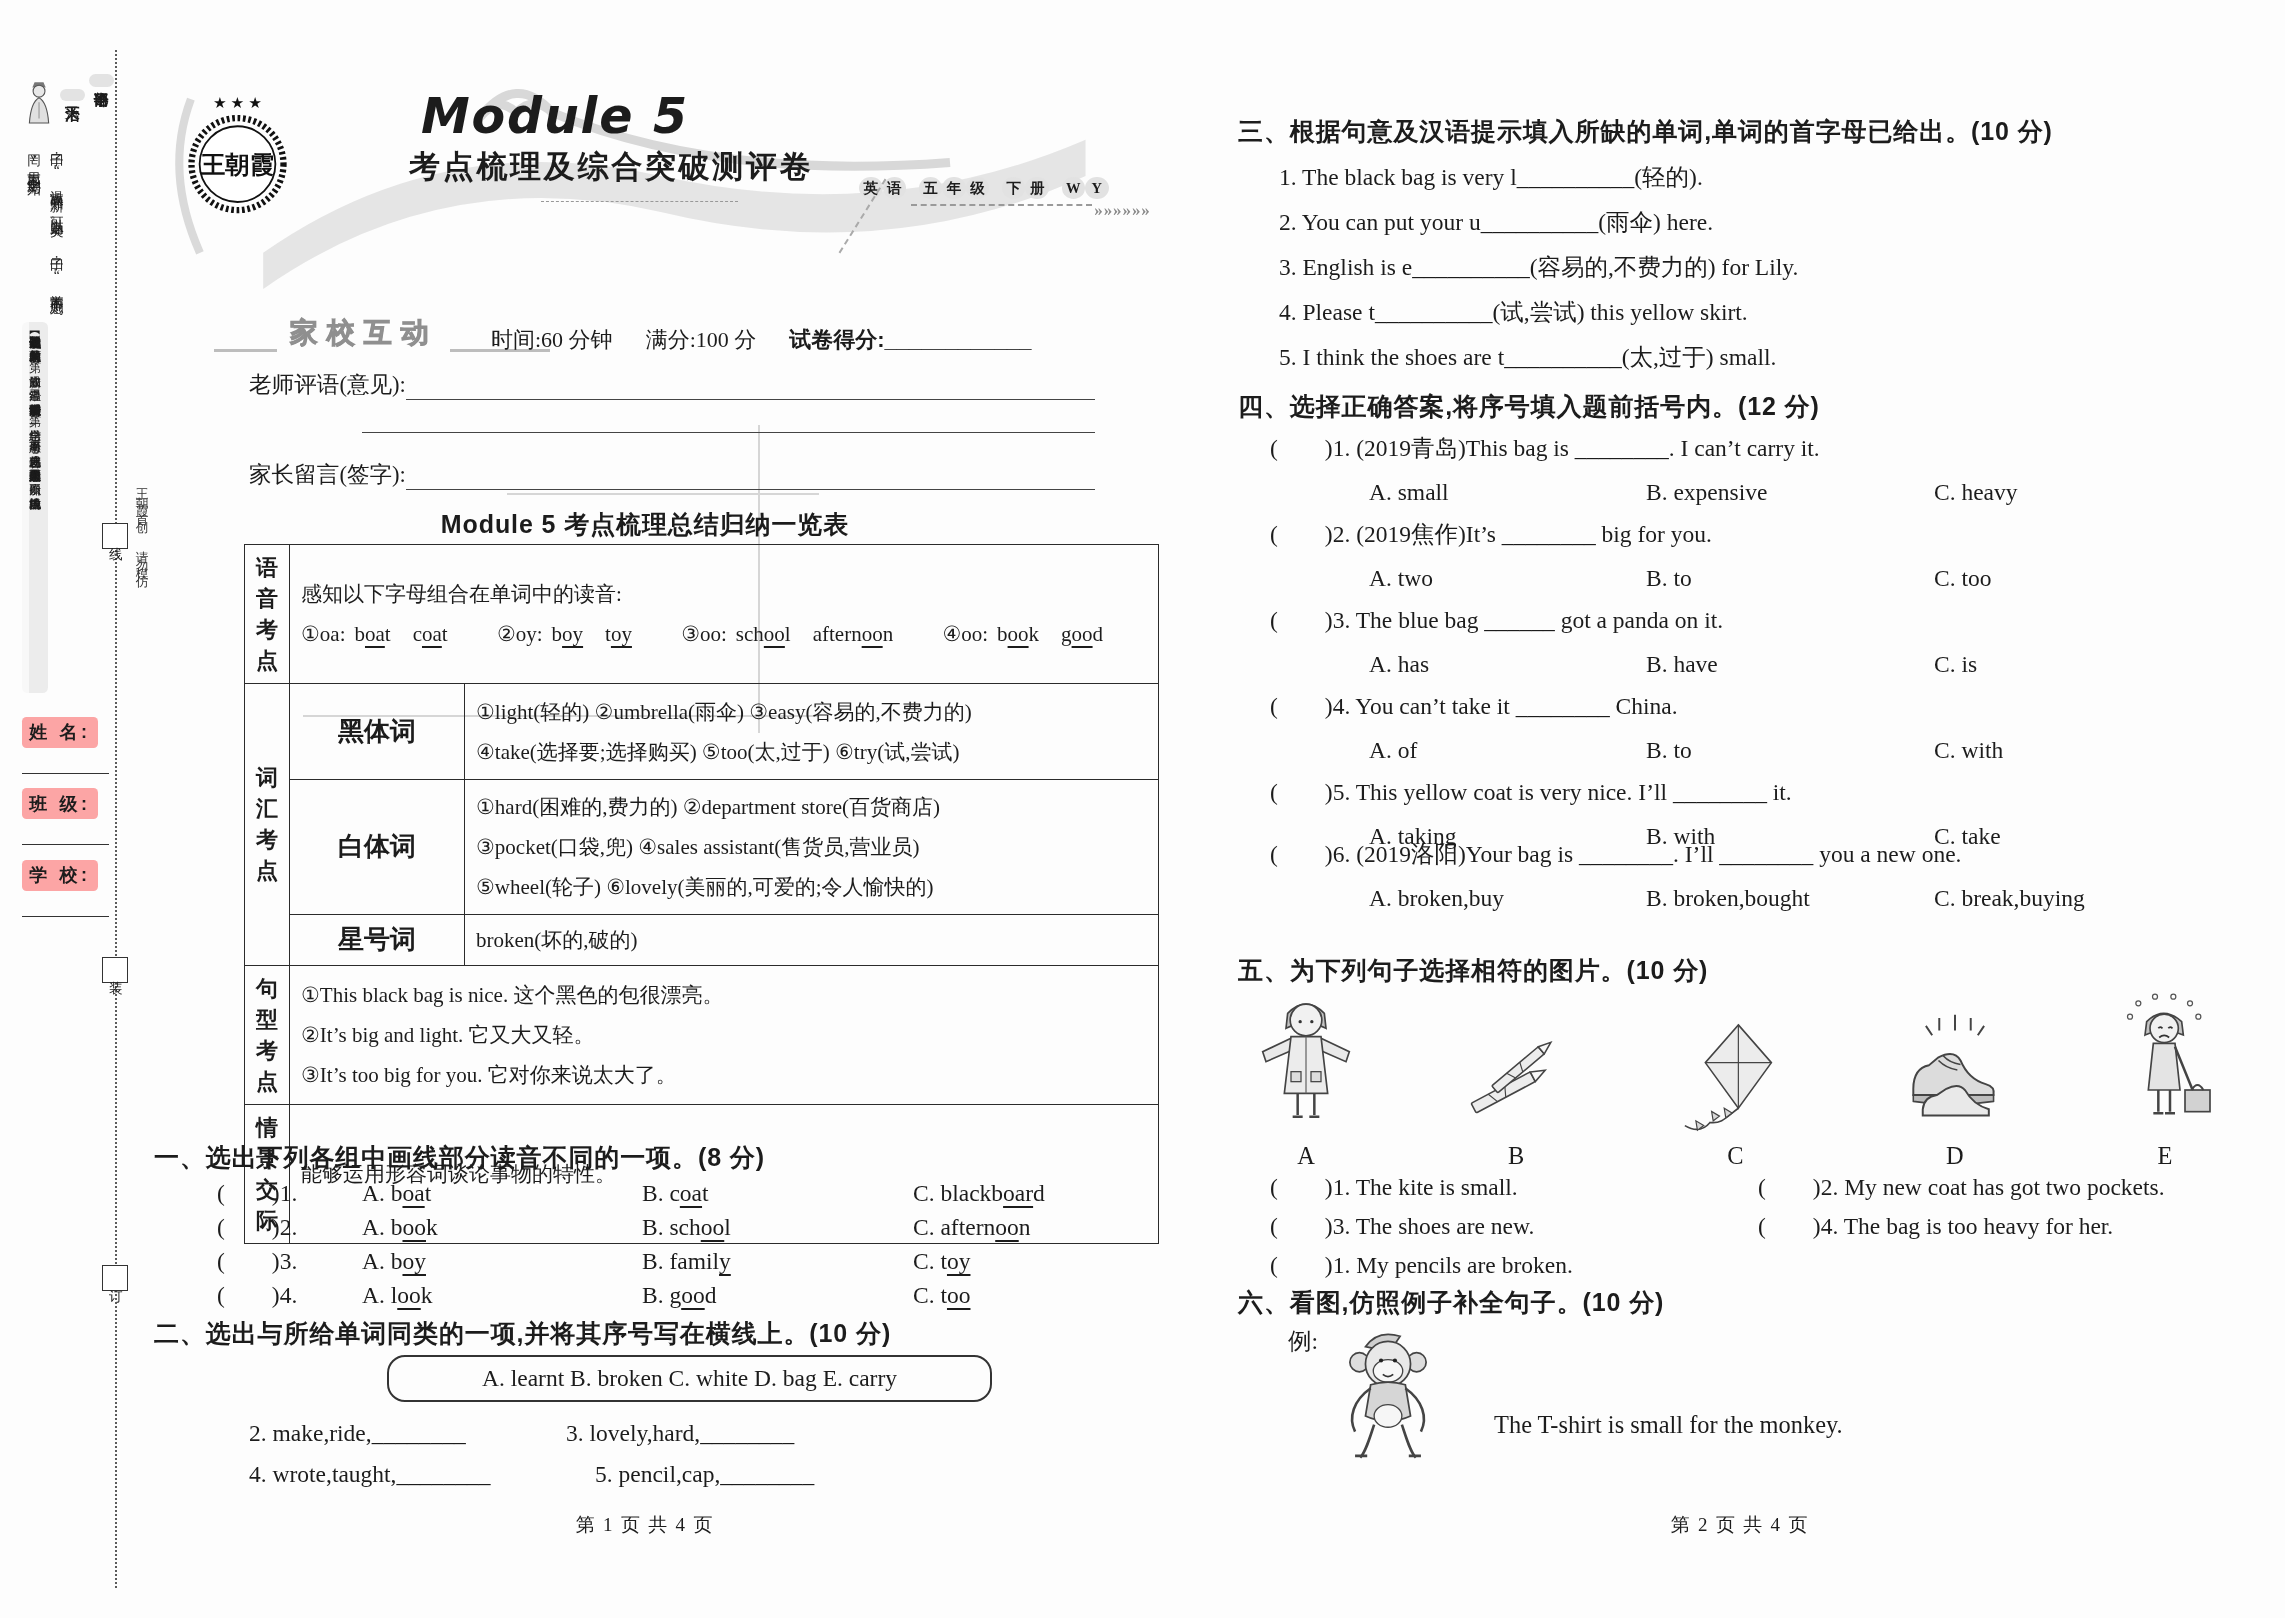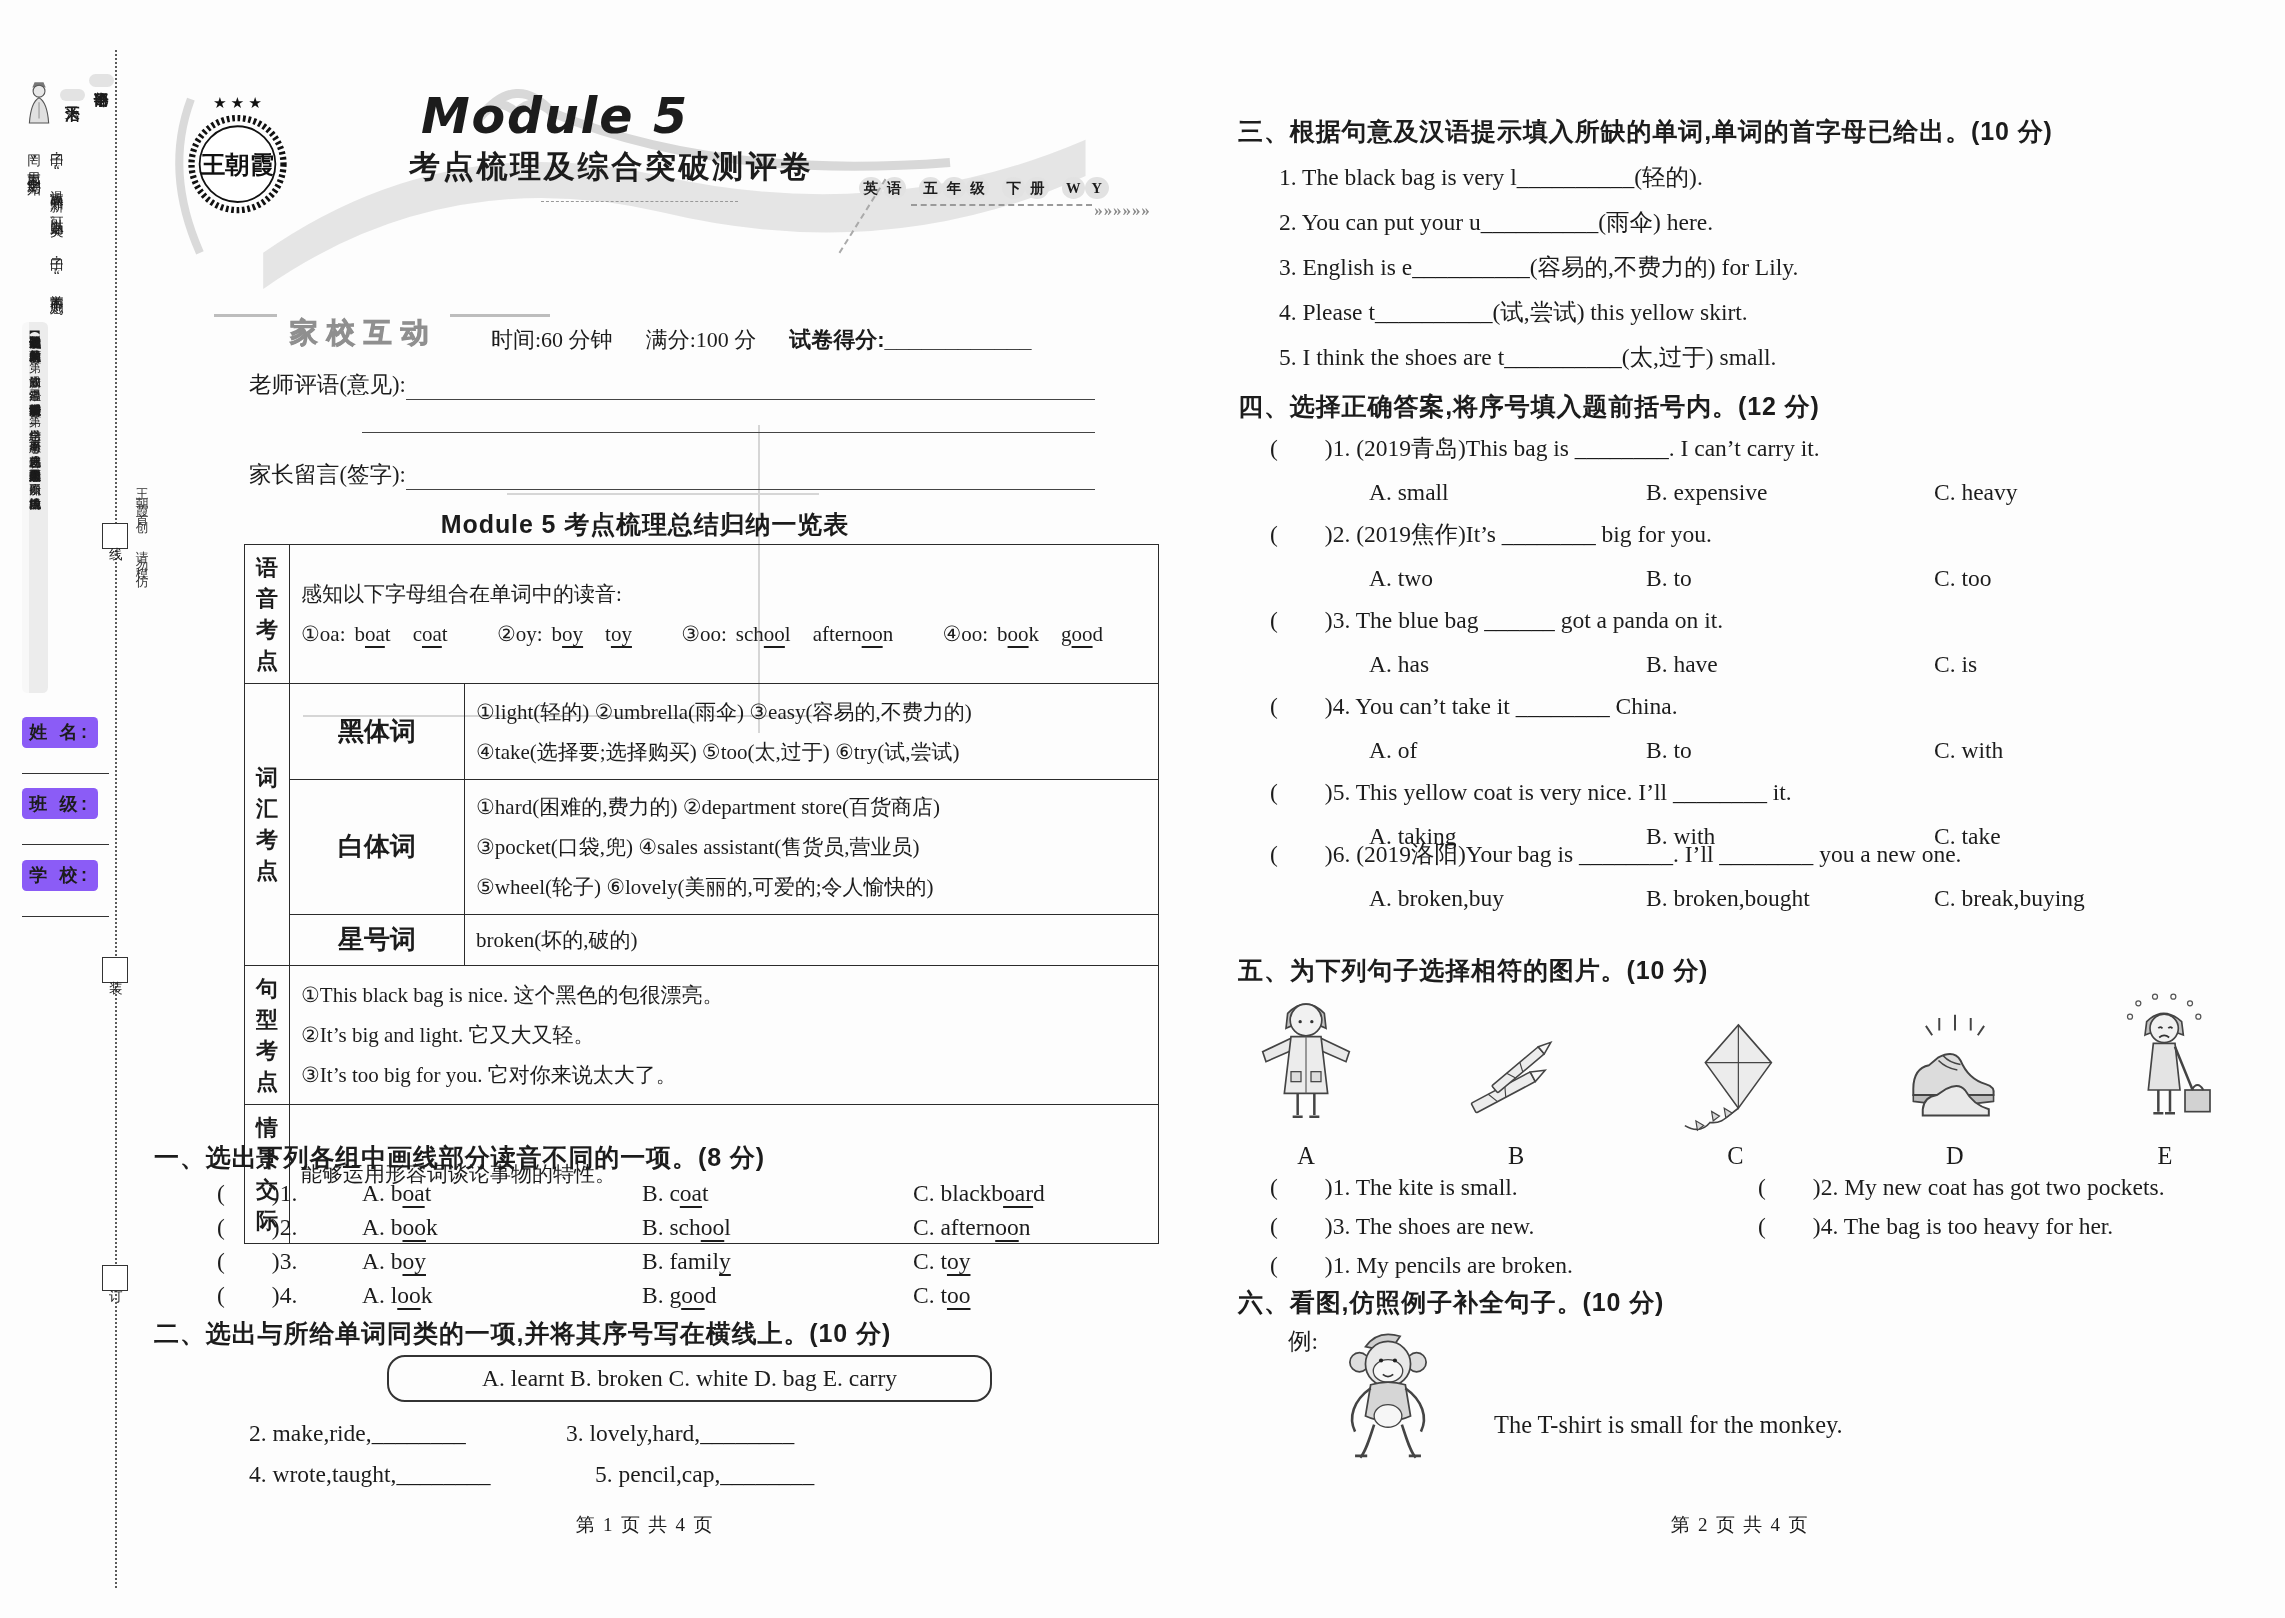--- a/index.html
+++ b/index.html
@@ -12,42 +12,42 @@
 
   
   .sidebar{left:22px;top:74px;width:92px;}
   .motto{display:flex;align-items:flex-start;gap:3.6px;}
   .motto-pill{background:#e3e3e3;border-radius:12.7px;padding:6.3px 2.7px;font-size:14.5px;font-weight:bold;line-height:20px;}
   .motto-pill.low{margin-top:14.5px;}
   .quote{margin-top:11px;height:161px;font-size:13.6px;line-height:22.6px;letter-spacing:1.8px;}
   .pinread{margin-top:18px;height:362px;font-size:11.8px;line-height:19px;padding:4.5px 3.6px;border-radius:5.4px;
            background:repeating-linear-gradient(to left,#ececec 0 19px,#f8f8f8 19px 38px);}
   .idfields{margin-top:23.5px;}
-  .idlabel{display:inline-block;background:#8b5cf6;border-radius:4.5px;padding:3.6px 7.2px;
+  .idlabel{display:inline-block;background:#fca5a5;border-radius:4.5px;padding:3.6px 7.2px;
            font-family:"Liberation Sans",sans-serif;font-weight:bold;font-size:18px;letter-spacing:3.6px;}
   .idline{width:87px;border-bottom:1.8px solid #333;height:25px;margin-bottom:14.5px;}
 
   
   .fold{left:115px;top:50px;height:1538px;width:0;border-left:2.7px dotted #5a5a5a;}
   .foldmark{left:102px;width:24.4px;height:24.4px;background:#fff;border:1.4px solid #333;
             display:flex;align-items:center;justify-content:center;font-size:13.6px;}
   .nocopy{left:133px;top:478px;height:253px;font-size:12.7px;letter-spacing:8.1px;color:#333;}
 
   
   .page{position:absolute;top:63px;height:1502px;}
   .page-left{left:154px;width:982px;}
   .page-right{left:1238px;width:1004px;}
 
   
   .hdr-decor{position:absolute;left:0;top:0;pointer-events:none;}
   .module{left:267px;top:25px;font-family:"DejaVu Sans",sans-serif;font-style:italic;font-weight:bold;
           font-size:49px;letter-spacing:1.8px;}
   .subtitle{left:255px;top:83px;font-size:31px;font-weight:bold;letter-spacing:2.7px;}
   .subdash{left:387px;top:138px;width:197px;border-top:1.8px dashed #999;}
-  .badge{left:60px;top:251px;display:flex;align-items:flex-start;gap:12.7px;}
+  .badge{left:60px;top:251px;display:flex;align-items:flex-end;gap:12.7px;}
   .badge-text{font-family:"Liberation Sans",sans-serif;font-weight:bold;font-size:28px;color:#9b9b9b;
               letter-spacing:9px;-webkit-text-stroke:0.9px #8f8f8f;}
   .bline{height:2.7px;background:#bdbdbd;}
   .timerow{left:337px;top:262px;display:flex;gap:33px;font-size:22px;white-space:nowrap;}
   .formrow{display:flex;align-items:flex-end;font-size:22.6px;}
   .fline{flex:1;border-bottom:1.4px solid #444;height:27px;}
 
   
   .tags{left:859px;top:177px;width:308px;}
   .tagrow{display:flex;align-items:center;}

